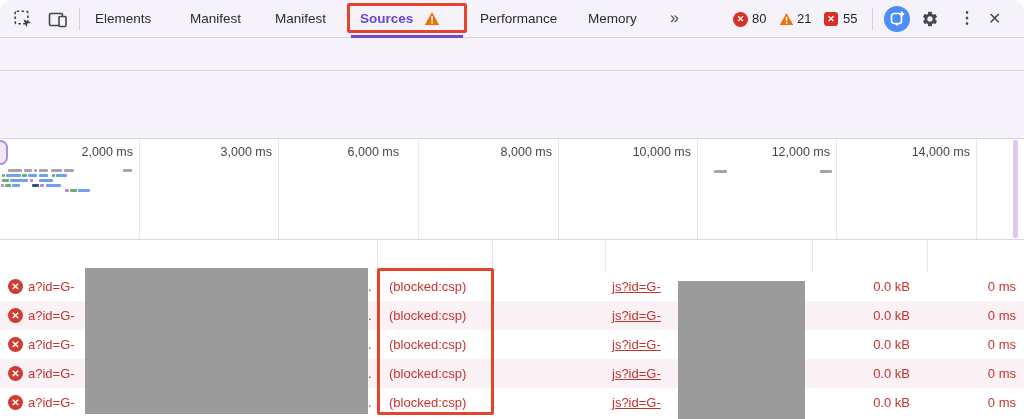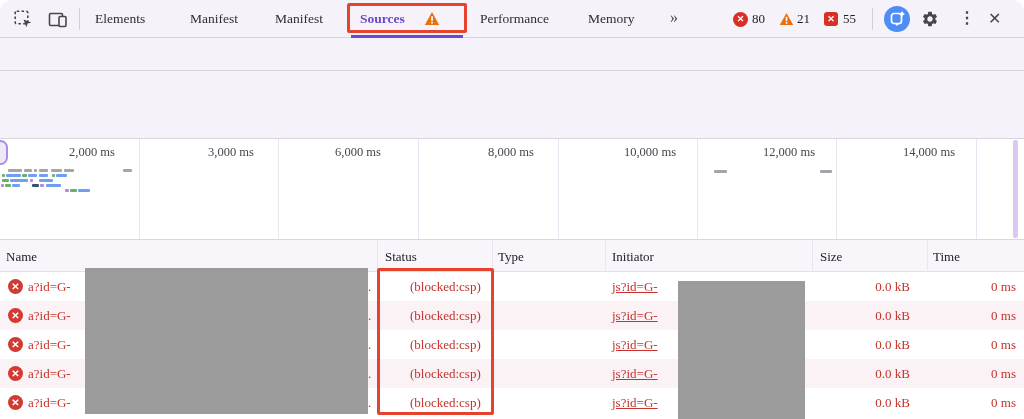--- a/index.html
+++ b/index.html
@@ -1,19 +1,19 @@
 <!DOCTYPE html>
 <html><head>
 <meta charset="utf-8">
 <style>
   html,body{margin:0;padding:0;background:#fff;}
   *{box-sizing:border-box;}
   #screen{
     position:relative;width:1024px;height:419px;overflow:hidden;
-    font-family:Liberation Serif, serif;color:#28262e;background:#fff;border-radius:12px;
+    font-family:Liberation Sans, sans-serif;color:#28262e;background:#fff;border-radius:12px;
     -webkit-font-smoothing:antialiased;
   }
   .abs{position:absolute;}
 
   
   #tabbar{left:0;top:0;width:1024px;height:38px;background:#f6f2fa;border-bottom:1px solid #d9d3e0;}
   .tab-label{position:absolute;top:11px;font-size:13.5px;color:#2d2b33;white-space:nowrap;cursor:default;}
   .tab-active{color:#6b46c8;font-weight:700;}
   .vdiv{position:absolute;width:1px;background:#d5cfdd;}
   .badge-count{position:absolute;top:11px;font-size:13px;color:#1f1f1f;}
@@ -35,42 +35,42 @@
   
   #chiprow{left:0;top:106px;width:1024px;height:33px;background:#f6f2fa;border-bottom:1px solid #d9d3e0;display:block;}
   #chips{position:absolute;left:5px;top:109px;display:flex;gap:6px;align-items:center;}
   .chip{height:23px;line-height:21px;padding:0 10px;border:1px solid #c6c0d2;border-radius:12px;font-size:12.5px;color:#1f1d26;background:transparent;white-space:nowrap;cursor:default;}
   .chip-active{background:#e3d9f4;border-color:#e3d9f4;color:#1a1625;}
   .chip-divider{width:1px;height:20px;background:#d5cfdd;}
 
   
   #timeline{left:0;top:139px;width:1024px;height:101px;background:#ffffff;border-bottom:1px solid #dcd6e3;overflow:hidden;}
   .gridline{position:absolute;top:0;width:1px;height:101px;background:#eae5f1;}
-  .tick{position:absolute;top:6px;width:82px;text-align:center;font-size:12.5px;color:#47454f;}
+  .tick{position:absolute;top:6px;width:82px;text-align:right;font-size:12.5px;color:#47454f;}
   .wbar{position:absolute;height:3px;border-radius:1px;}
   .wbar.gray{background:#a6a3ad;}
   .wbar.blue{background:#6f9ff2;}
   .wbar.green{background:#67b26a;}
   .wbar.purple{background:#c07fe8;}
   .wbar.teal{background:#31556b;}
   #tl-left-handle{position:absolute;left:-7px;top:1px;width:15px;height:25px;border:2px solid #ab8ee2;border-radius:8px;background:#efe8f9;}
   #tl-right-bar{position:absolute;left:1013px;top:1px;width:5px;height:98px;background:#d8c8f2;border-radius:2px;}
 
   
   #thead{left:0;top:240px;width:1024px;height:32px;background:#f8f5fb;border-bottom:1px solid #e5dfec;}
   .th{position:absolute;top:9px;font-size:13px;color:#232129;}
   .col-div{position:absolute;top:240px;width:1px;height:179px;background:#ece4f1;}
   #rows{left:0;top:272px;width:1024px;height:147px;background:#fff;}
   .nrow{position:relative;width:1024px;height:29px;font-size:13px;color:#c5332c;}
   .nrow.alt{background:#fbf2f6;}
   .nrow span{position:absolute;line-height:29px;white-space:nowrap;}
   .err-ic{position:absolute;left:8px;top:7px;width:15px;height:15px;border-radius:50%;background:#d23b31;color:#fff;font-size:10px;font-weight:700;text-align:center;line-height:15px;}
   .c-name{left:28px;}
   .c-dot{left:368px;}
-  .c-status{left:410px;}
+  .c-status{left:389px;}
   .c-init{left:612px;text-decoration:underline;cursor:pointer;}
   .c-size{right:114px;}
   .c-time{right:8px;}
 
   .redact{position:absolute;background:#9b9b9b;}
   .anno-box{position:absolute;border:3px solid #e5432e;border-radius:2px;pointer-events:none;}
   #net-underline{position:absolute;left:351px;top:35px;width:112px;height:3px;background:#6e49cb;}
 </style>
 </head>
 <body>
@@ -293,28 +293,20 @@
         <div class="wbar purple" style="left: 40px; top: 45px; width: 4px;"></div>
         <div class="wbar blue" style="left: 46px; top: 45px; width: 15px;"></div>
         <div class="wbar purple" style="left: 65px; top: 50px; width: 4px;"></div>
         <div class="wbar green" style="left: 70px; top: 50px; width: 7px;"></div>
         <div class="wbar blue" style="left: 78px; top: 50px; width: 12px;"></div>
       </div>
     <div id="tl-left-handle"></div>
     <div id="tl-right-bar"></div>
   </div>
 
-  <div class="abs" id="thead">
-      <div class="th" style="left: 6px;">Name</div>
-      <div class="th" style="left: 385px;">Status</div>
-      <div class="th" style="left: 498px;">Type</div>
-      <div class="th" style="left: 612px;">Initiator</div>
-      <div class="th" style="left: 820px;">Size</div>
-      <div class="th" style="left: 933px;">Time</div>
-    </div>
   <div id="coldivs">
       <div class="col-div" style="left: 377px;"></div>
       <div class="col-div" style="left: 492px;"></div>
       <div class="col-div" style="left: 605px;"></div>
       <div class="col-div" style="left: 812px;"></div>
       <div class="col-div" style="left: 927px;"></div>
     </div>
 
   <div class="abs" id="rows">
       <div class="nrow">

